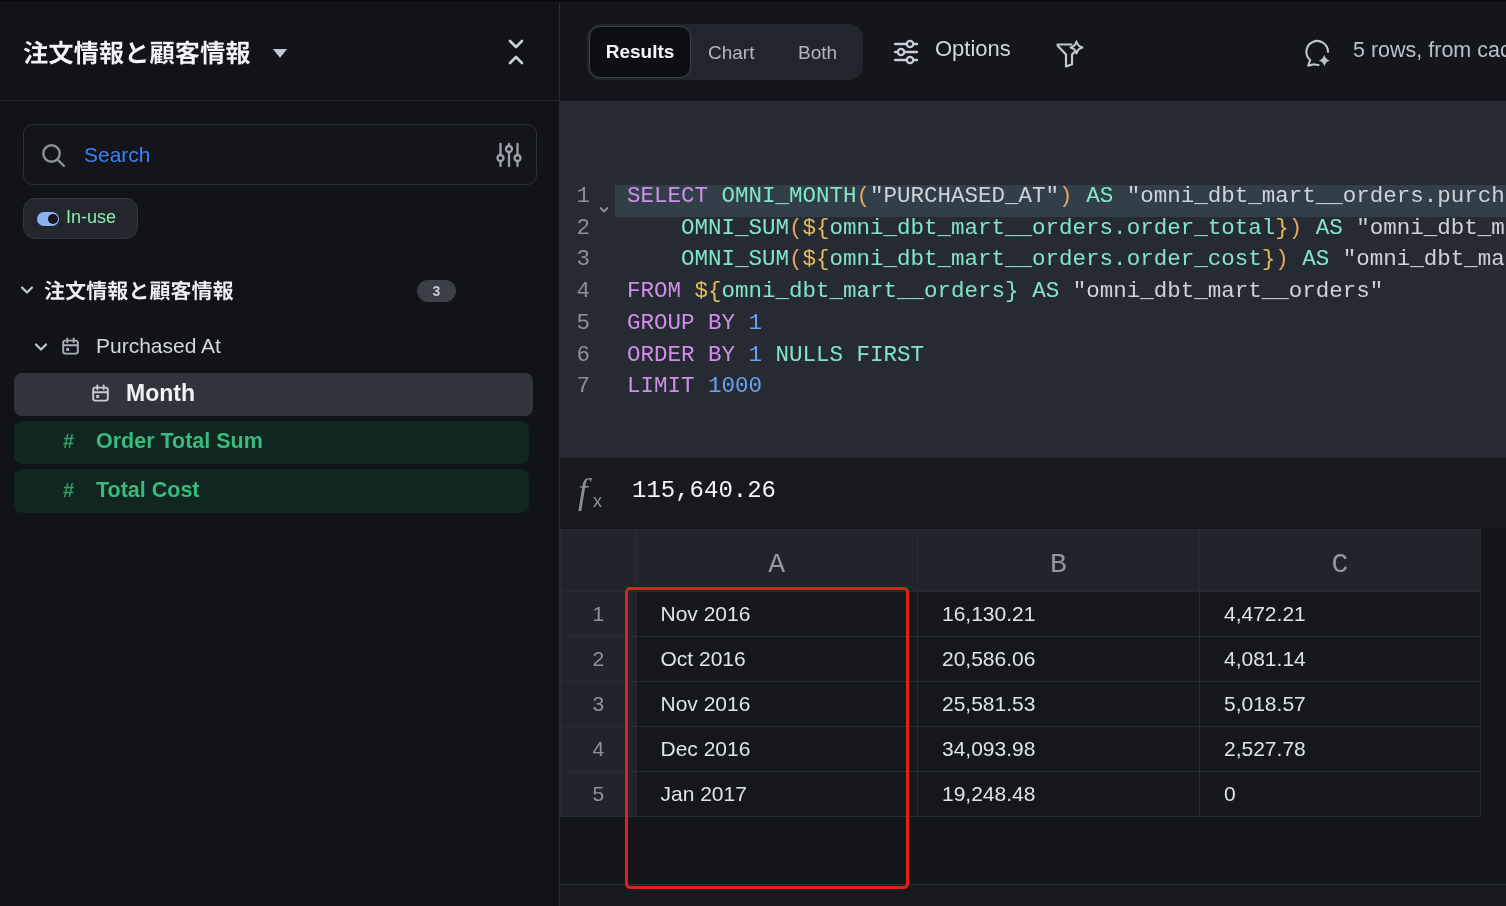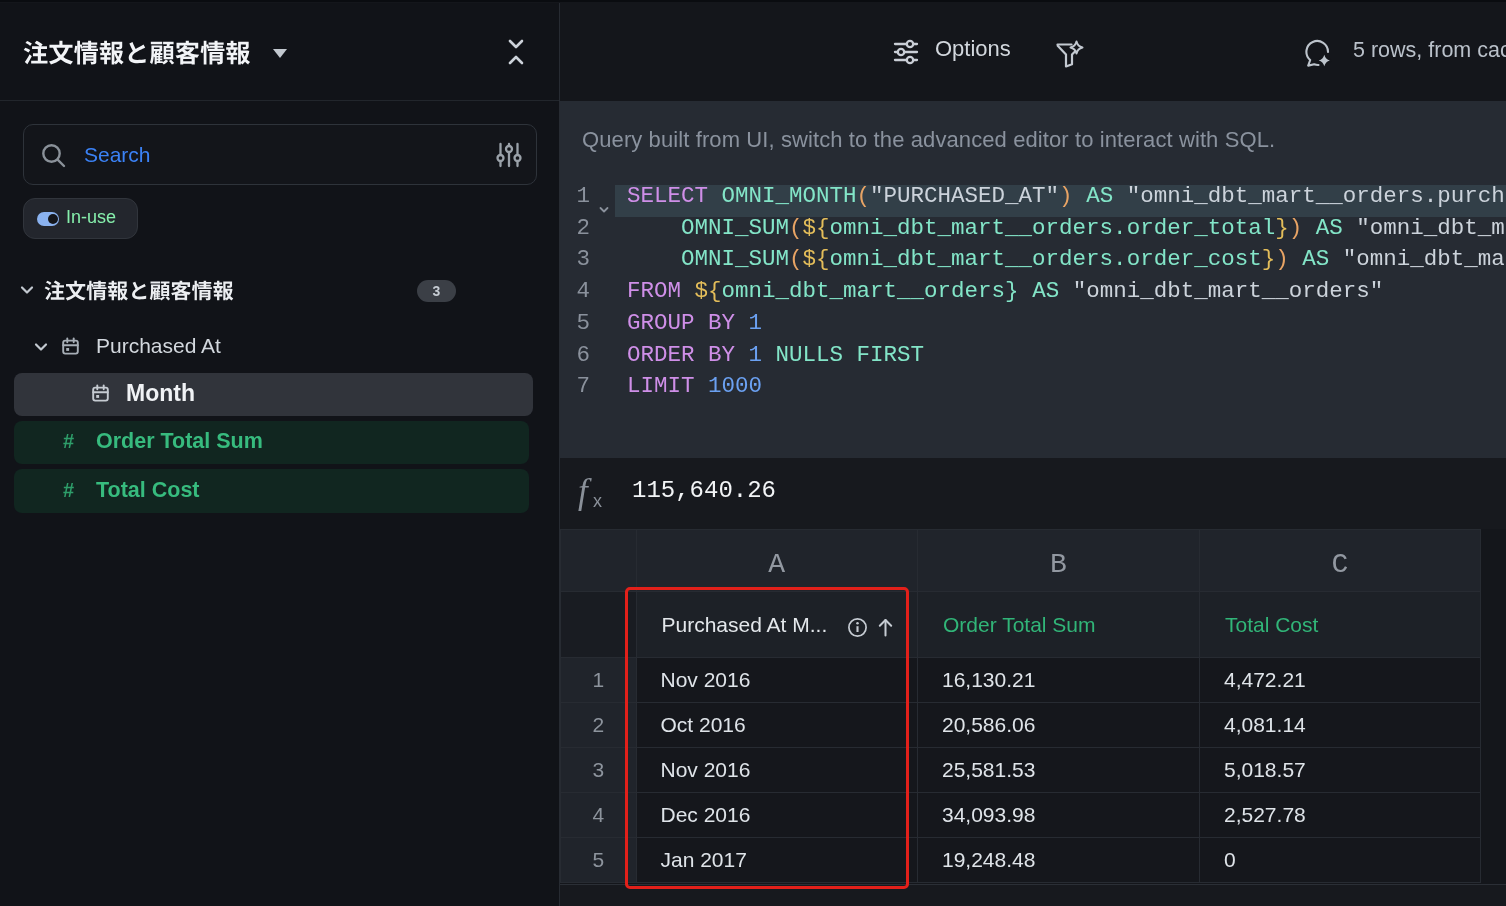--- a/index.html
+++ b/index.html
@@ -132,41 +132,45 @@
         <rect x="5.2" y="11" width="2.9" height="2.9" fill="#c6cbd2" stroke="none"></rect>
       </svg></div>
 <div class="abs" id="monthtxt">Month</div>
 <div class="abs rowbox" id="otsrow"></div>
 <div class="abs hash" id="otshash" style="left:63px;top:430px">#</div>
 <div class="abs" id="otstxt">Order Total Sum</div>
 <div class="abs rowbox" id="tcrow"></div>
 <div class="abs hash" id="tchash" style="left:63px;top:479px">#</div>
 <div class="abs" id="tctxt">Total Cost</div>
 <div class="abs" id="main">
+  <div class="abs" id="seg">
+        <div class="abs" id="segactive">Results</div>
+        <div class="abs segtxt" style="left:121px;top:18px">Chart</div>
+        <div class="abs segtxt" style="left:211px;top:18px">Both</div>
+      </div>
   <div class="abs" id="optico" style="left:333px;top:36px"><svg width="26" height="26" viewBox="0 0 26 26" fill="none" stroke="#c9ced6" stroke-width="2.3" stroke-linecap="round">
           <path d="M2 5 H24"></path>
           <path d="M2 13 H24"></path>
           <path d="M2 21 H24"></path>
           <circle cx="17" cy="5" r="3.2" fill="#14161b"></circle>
           <circle cx="8" cy="13" r="3.2" fill="#14161b"></circle>
           <circle cx="17" cy="21" r="3.2" fill="#14161b"></circle>
         </svg></div>
   <div class="abs" style="left:375px;top:33px;font-size:22px;color:#d2d7dd">Options</div>
   <div class="abs" id="funnel" style="left:494px;top:33px"><svg width="32" height="36" viewBox="0 0 32 36" fill="none" stroke="#c3c9d1" stroke-width="2.2" stroke-linejoin="round" stroke-linecap="round">
           <path d="M3.5 8.5 H17.5"></path>
           <path d="M3.7 9.8 L12 18.5 L12 30.5 L18 28.3 L18 18.5 L20.5 15.9"></path>
           <path d="M22.5 5.5 Q23.7 10.4 28.5 11.5 Q23.7 12.6 22.5 17.5 Q21.3 12.6 16.5 11.5 Q21.3 10.4 22.5 5.5 Z" fill="#14161b" stroke-width="2"></path>
         </svg></div>
   <div class="abs" id="chatico" style="left:742px;top:36px"><svg width="30" height="30" viewBox="0 0 30 30" fill="none" stroke="#bdc4cc" stroke-width="2.1" stroke-linecap="round" stroke-linejoin="round">
           <path d="M26 13 A10.8 10.8 0 1 0 8.2 21 L6.2 26.6 L12.2 25.3 A10.8 10.8 0 0 0 16.5 26"></path>
           <path d="M22.3 15.8 Q23.5 20.3 27.9 21.5 Q23.5 22.7 22.3 27.2 Q21.1 22.7 16.7 21.5 Q21.1 20.3 22.3 15.8 Z" fill="#bdc4cc" stroke="#14161b" stroke-width="3.4" paint-order="stroke"></path>
         </svg></div>
   <div class="abs" style="left:793px;top:35px;font-size:21.5px;color:#bac1ca;white-space:nowrap">5 rows, from cache</div>
   <div class="abs" id="sqlpanel">
-    <div class="abs" id="sqlnote">Query built from UI, switch to the advanced editor to interact with SQL.</div>
     <div class="abs" id="l1hl"></div>
     <div class="abs" id="codewrap"><div class="lnum" style="top:0.0px">1</div><div class="cline" style="top:0.0px"><span style="color:#cf8fe8">SELECT</span> <span style="color:#83e5c8">OMNI_MONTH</span><span style="color:#e8a465">(</span><span style="color:#ccd3db">"PURCHASED_AT"</span><span style="color:#e8a465">)</span> <span style="color:#83e5c8">AS</span> <span style="color:#ccd3db">"omni_dbt_mart__orders.purchased_at[month]"</span></div><div class="lnum" style="top:31.7px">2</div><div class="cline" style="top:31.7px">    <span style="color:#83e5c8">OMNI_SUM</span><span style="color:#e8a465">(</span><span style="color:#e3bd5a">${</span><span style="color:#83e5c8">omni_dbt_mart__orders.order_total</span><span style="color:#e3bd5a">}</span><span style="color:#e8a465">)</span> <span style="color:#83e5c8">AS</span> <span style="color:#ccd3db">"omni_dbt_mart__orders.order_total_sum"</span></div><div class="lnum" style="top:63.4px">3</div><div class="cline" style="top:63.4px">    <span style="color:#83e5c8">OMNI_SUM</span><span style="color:#e8a465">(</span><span style="color:#e3bd5a">${</span><span style="color:#83e5c8">omni_dbt_mart__orders.order_cost</span><span style="color:#e3bd5a">}</span><span style="color:#e8a465">)</span> <span style="color:#83e5c8">AS</span> <span style="color:#ccd3db">"omni_dbt_mart__orders.total_cost"</span></div><div class="lnum" style="top:95.1px">4</div><div class="cline" style="top:95.1px"><span style="color:#cf8fe8">FROM</span> <span style="color:#e3bd5a">${</span><span style="color:#83e5c8">omni_dbt_mart__orders</span><span style="color:#83e5c8">}</span> <span style="color:#83e5c8">AS</span> <span style="color:#ccd3db">"omni_dbt_mart__orders"</span></div><div class="lnum" style="top:126.8px">5</div><div class="cline" style="top:126.8px"><span style="color:#cf8fe8">GROUP BY</span> <span style="color:#6ba1f2">1</span></div><div class="lnum" style="top:158.5px">6</div><div class="cline" style="top:158.5px"><span style="color:#cf8fe8">ORDER BY</span> <span style="color:#6ba1f2">1</span> <span style="color:#83e5c8">NULLS FIRST</span></div><div class="lnum" style="top:190.2px">7</div><div class="cline" style="top:190.2px"><span style="color:#cf8fe8">LIMIT</span> <span style="color:#6ba1f2">1000</span></div><div style="position:absolute;left:38px;top:14px"><svg width="12" height="12" viewBox="0 0 12 12" fill="none" stroke="#8a919c" stroke-width="1.8" stroke-linecap="round" stroke-linejoin="round">
               <path d="M2.5 4 L6 7.5 L9.5 4"></path>
             </svg></div></div>
   </div>
   <div class="abs" id="fxbar">
     <div class="abs" id="fxicon"><svg width="36" height="44" viewBox="0 0 36 44">
             <text x="0" y="32" font-family="Liberation Serif,serif" font-style="italic" font-size="35" fill="#8a9099">f</text>
             <text x="15" y="36" font-family="Liberation Sans,sans-serif" font-size="18" fill="#8a9099">x</text>
           </svg></div>
@@ -181,33 +185,20 @@
             <col style="width:281px">
           </colgroup>
       <tbody>
             <tr>
               <td class="letter colL"></td>
               <td class="letter">A</td>
               <td class="letter">B</td>
               <td class="letter">C</td>
             </tr>
       <tr>
-              <td class="hdr rn" style="background:#191c22"></td>
-              <td class="hdr" style="position:relative"><span>Purchased At M...</span><span style="position:absolute;left:210px;top:23px"><svg width="21" height="21" viewBox="0 0 21 21" style="vertical-align:-4px" fill="none" stroke="#c6ccd3" stroke-width="1.7">
-                    <circle cx="10.5" cy="10.5" r="8.6"></circle>
-                    <path d="M10.5 9.2 V15" stroke-width="2.1"></path>
-                    <circle cx="10.5" cy="6.3" r="1.25" fill="#c6ccd3" stroke="none"></circle>
-                  </svg></span><span style="position:absolute;left:240px;top:23px"><svg width="17" height="21" viewBox="0 0 17 21" style="vertical-align:-4px" fill="none" stroke="#c6ccd3" stroke-width="2" stroke-linecap="round" stroke-linejoin="round">
-                    <path d="M8.5 18.5 V3"></path>
-                    <path d="M2.8 8.7 L8.5 3 L14.2 8.7"></path>
-                  </svg></span></td>
-              <td class="hdr hdrg">Order Total Sum</td>
-              <td class="hdr hdrg">Total Cost</td>
-            </tr>
-      <tr>
               <td class="cell rn">1</td>
               <td class="cell">Nov 2016</td>
               <td class="cell">16,130.21</td>
               <td class="cell">4,472.21</td>
             </tr>
       <tr>
               <td class="cell rn">2</td>
               <td class="cell">Oct 2016</td>
               <td class="cell">20,586.06</td>
               <td class="cell">4,081.14</td>

